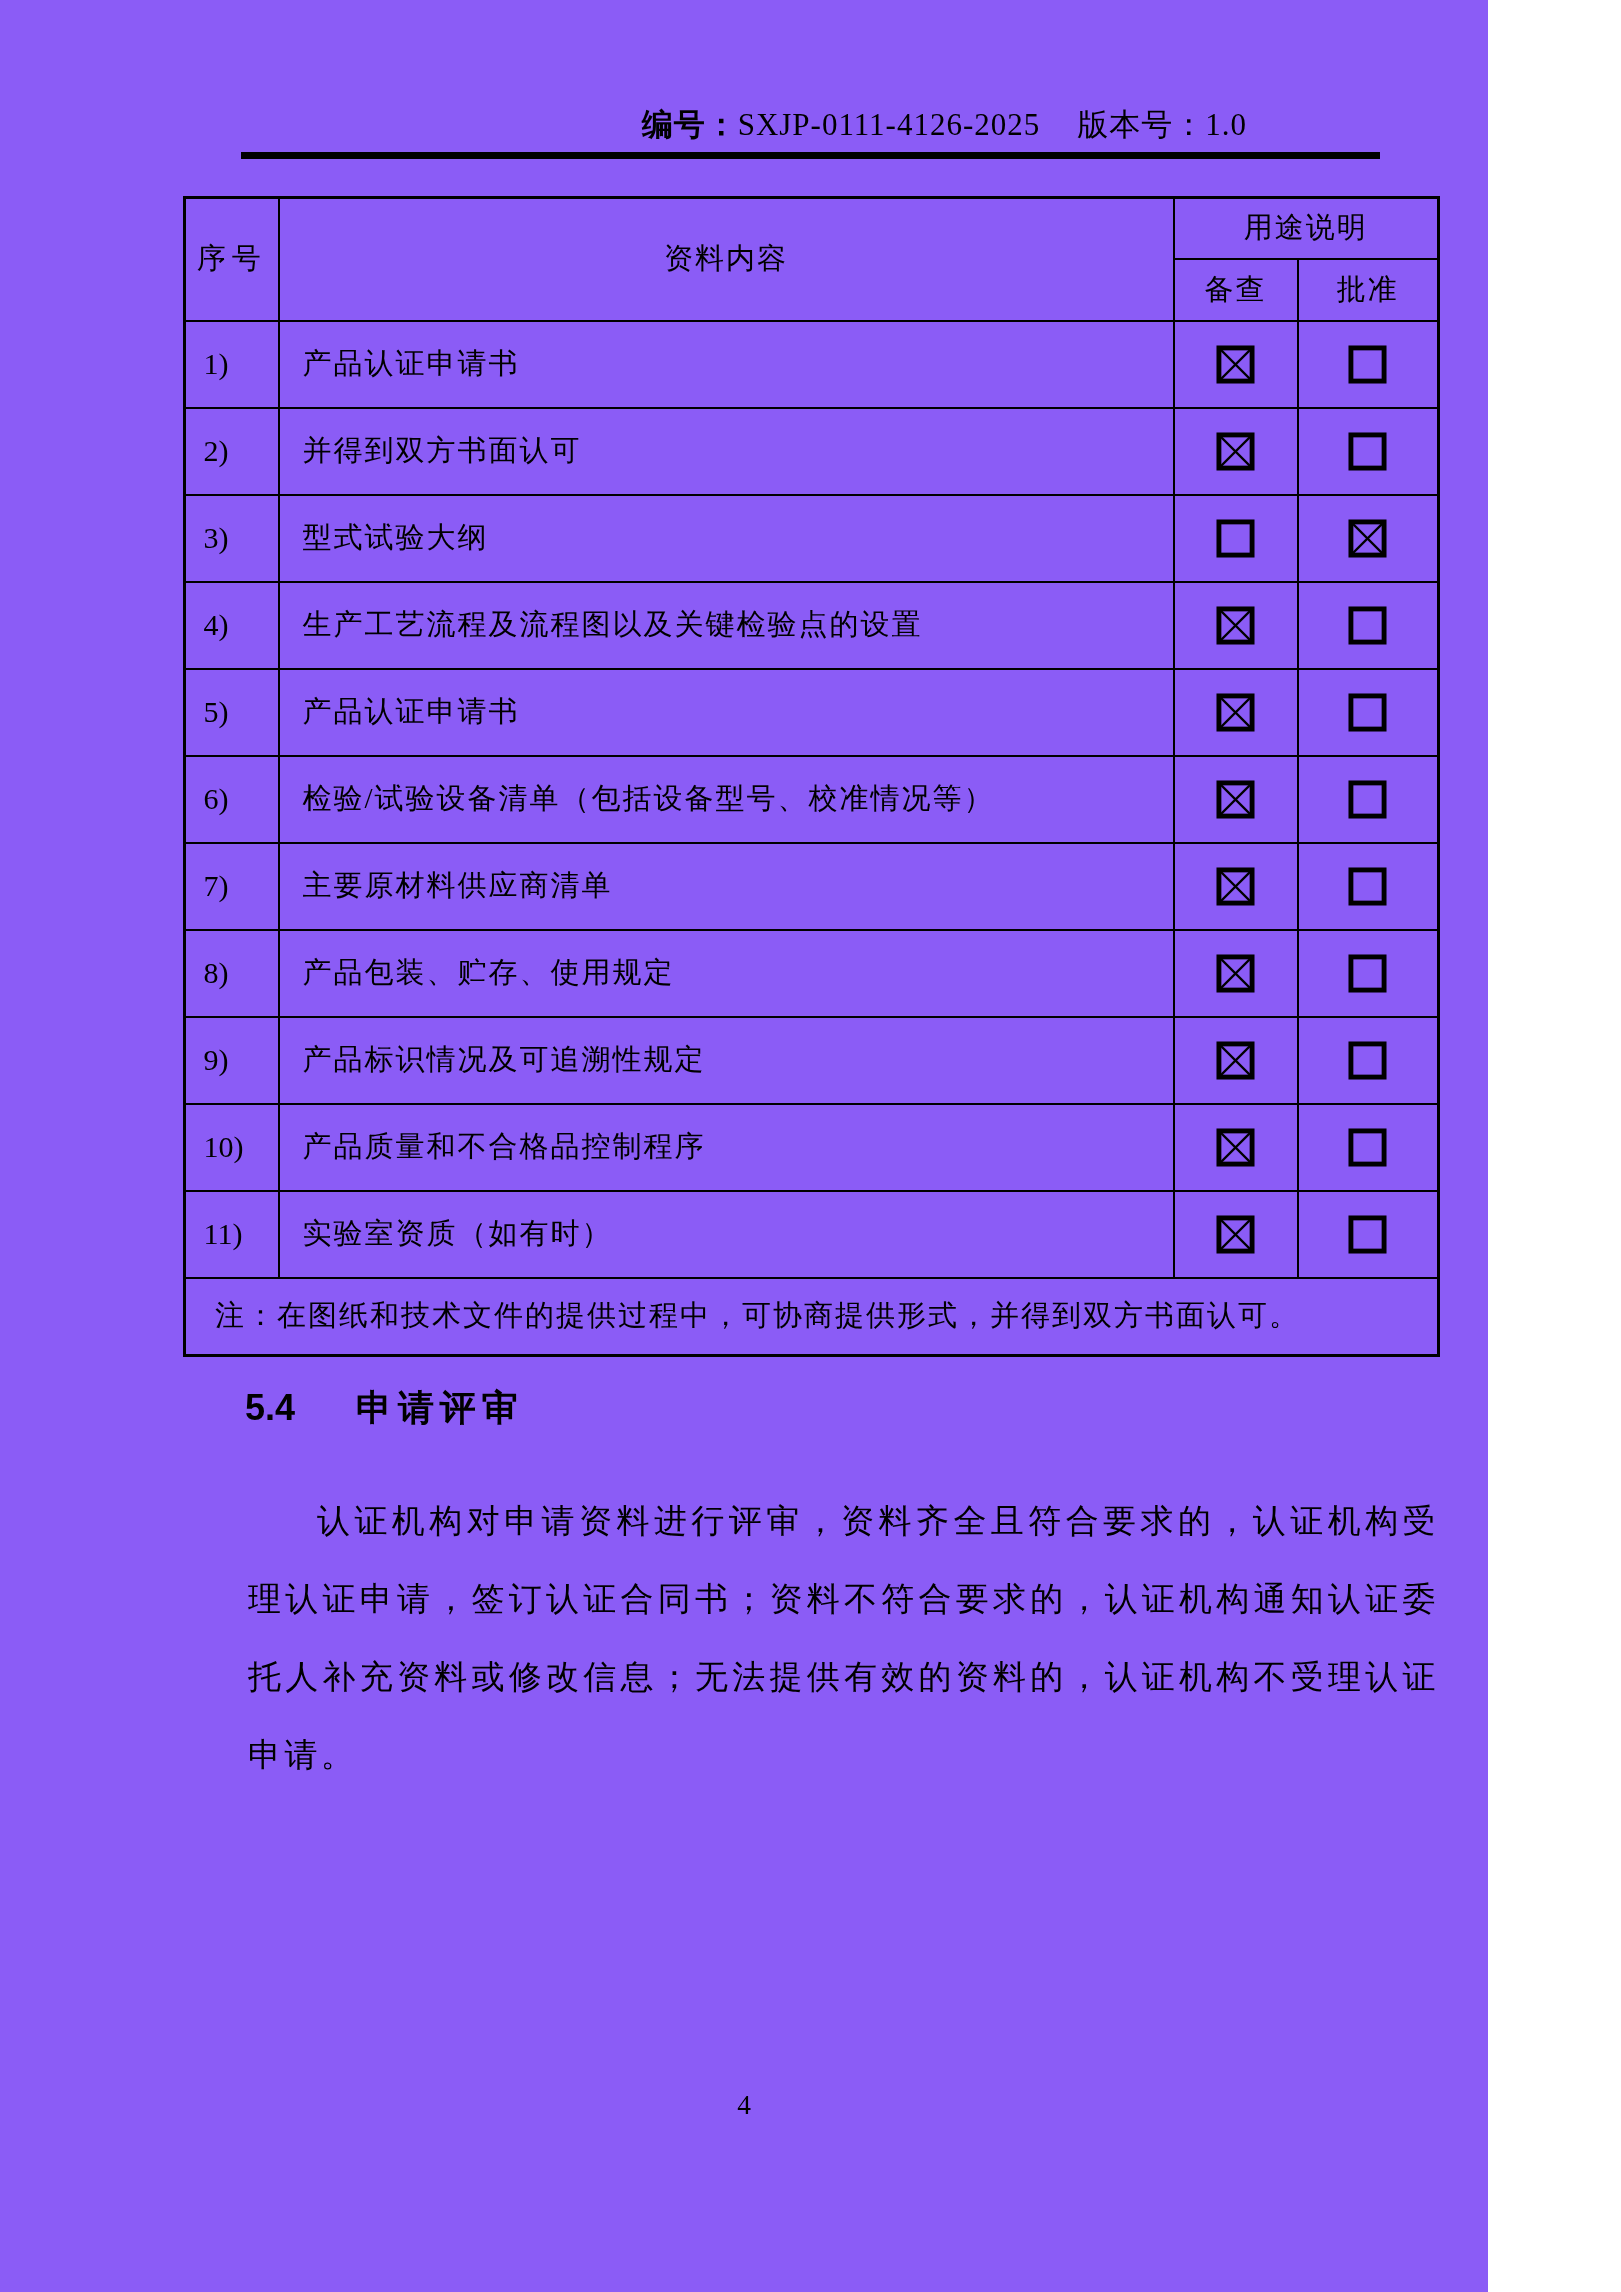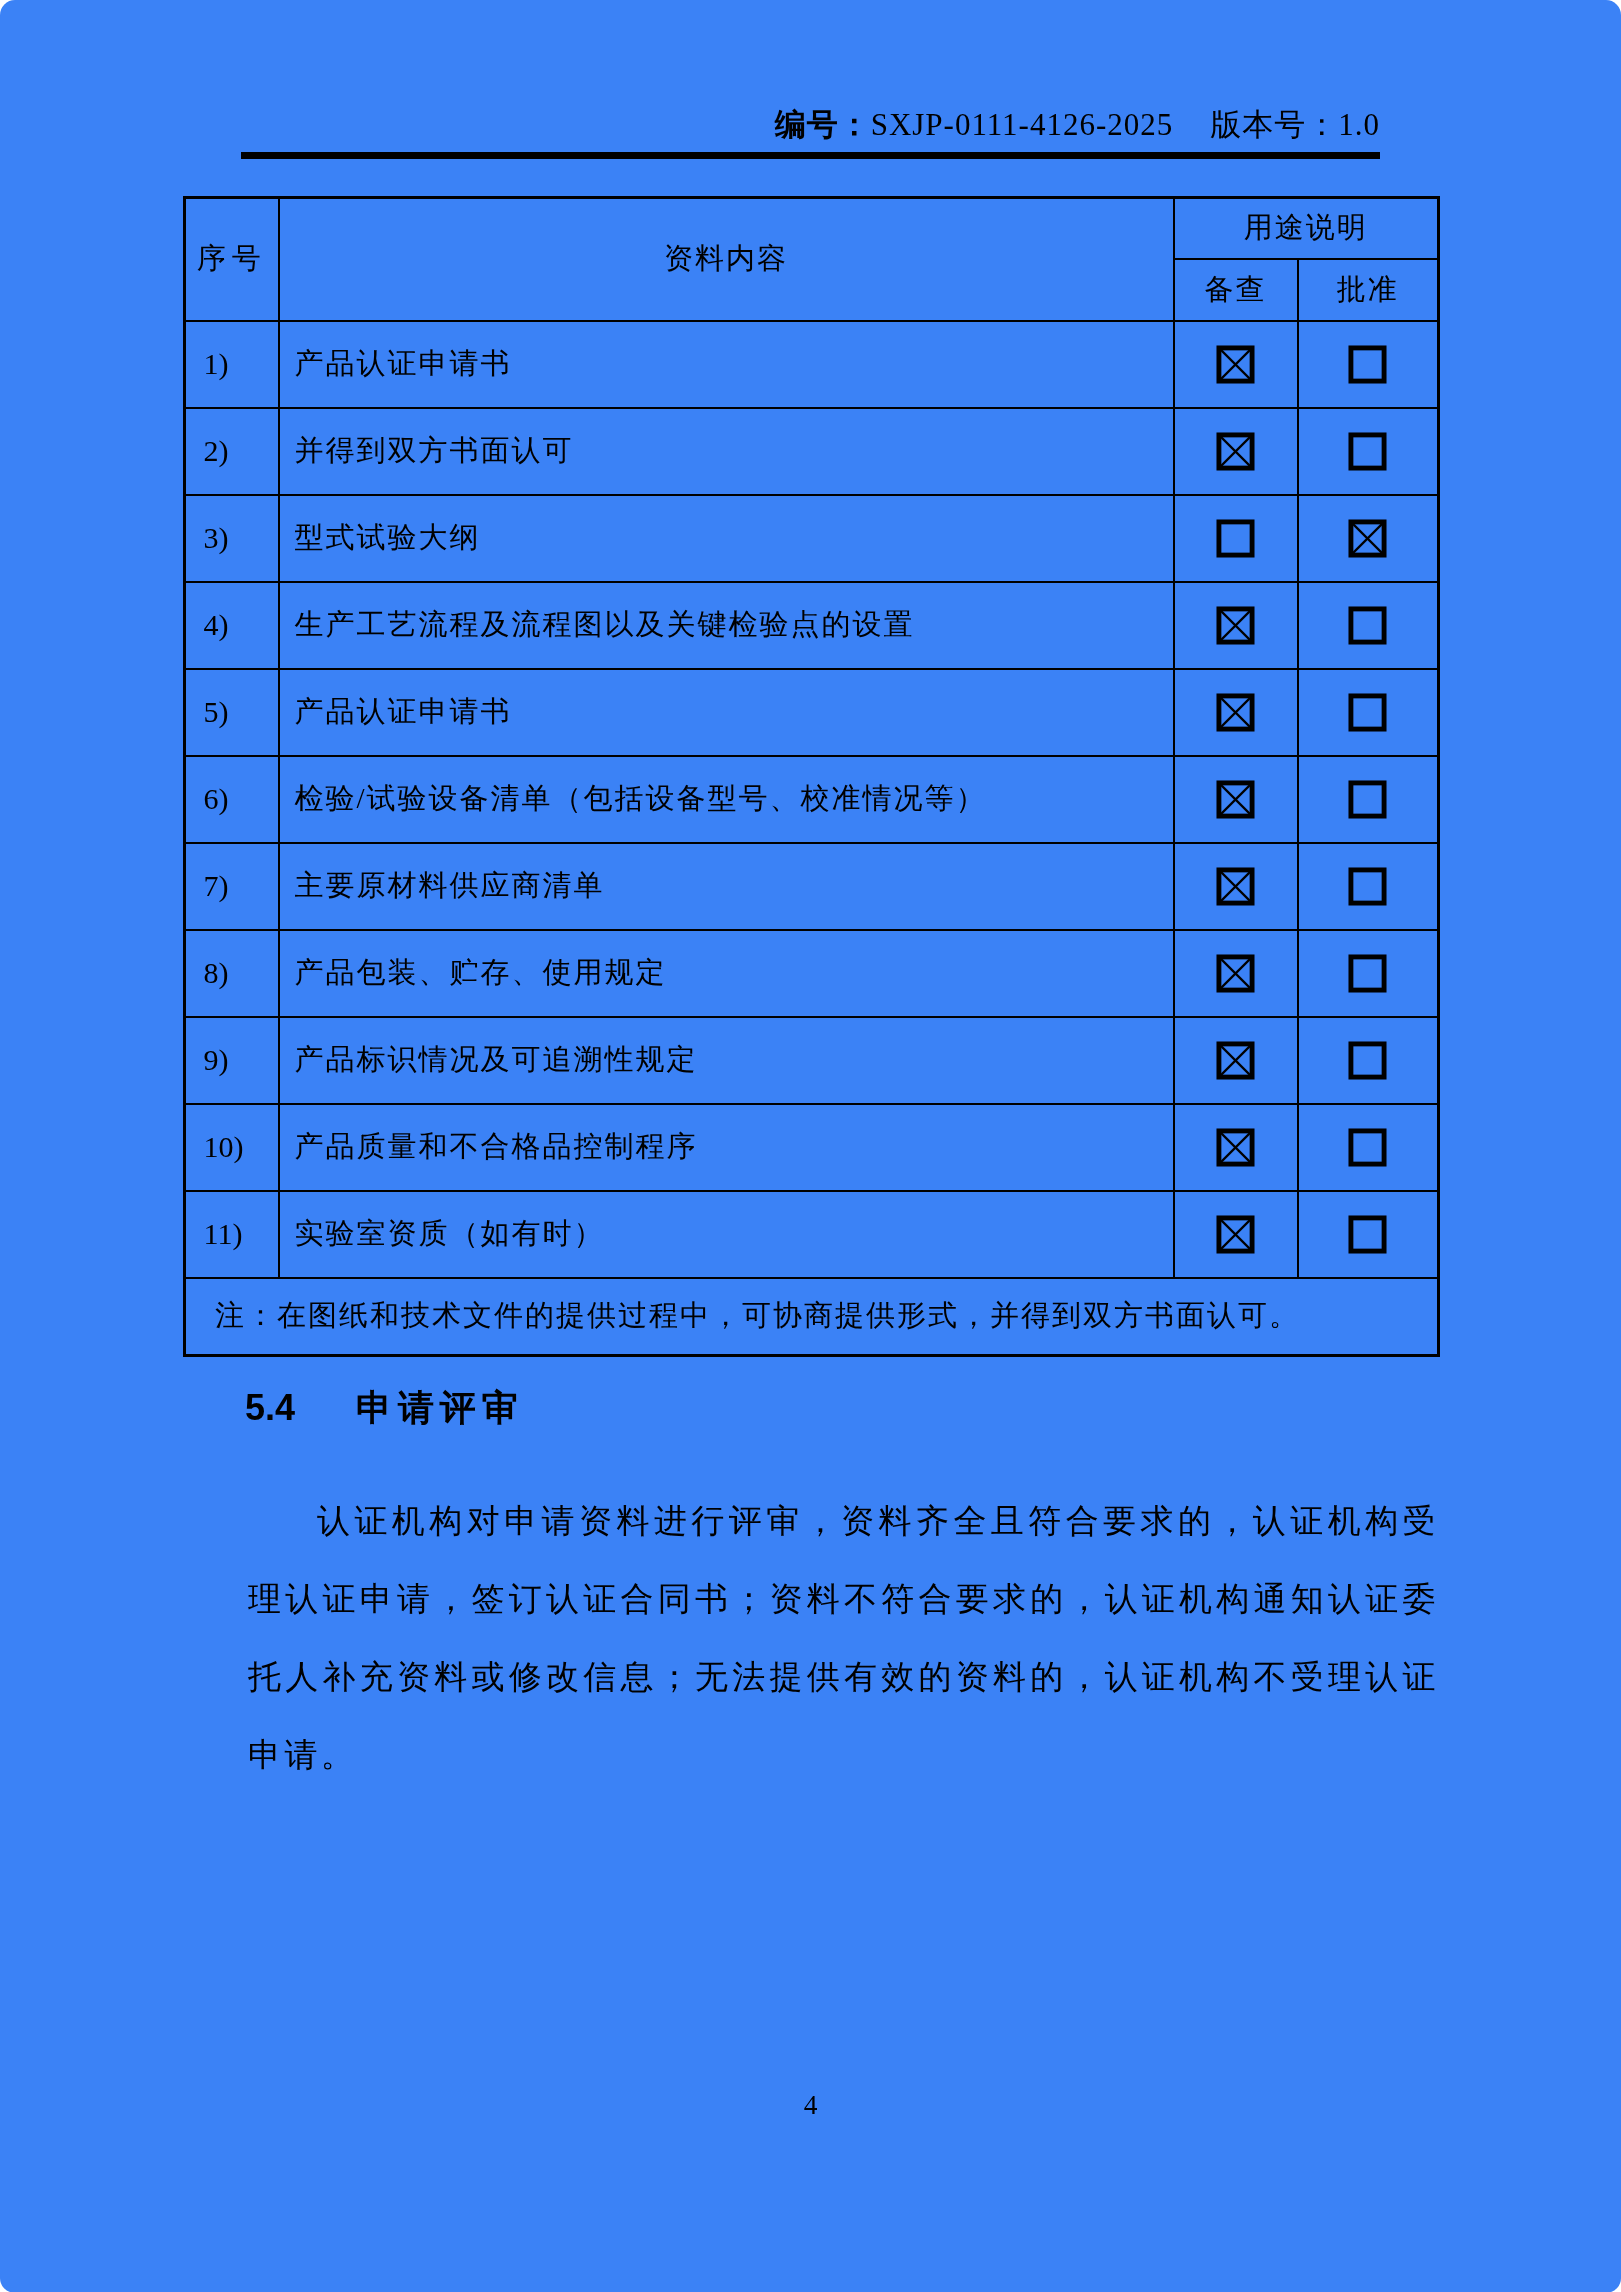--- a/index.html
+++ b/index.html
@@ -1,25 +1,24 @@
 <!DOCTYPE html>
 <html><head>
 <meta charset="utf-8">
 <style>
   * { margin: 0; padding: 0; box-sizing: border-box; }
   html, body { background: #ffffff; }
   .page {
     position: relative;
-    width: 1621px;
+    width: 1488px;
     height: 2293px;
-    background: #3b82f6;
+    background: #8b5cf6;
     font-family: "Liberation Serif", "DejaVu Serif", serif;
     color: #000000;
     overflow: hidden;
-    border-radius: 15px;
   }
 
   
   .doc-header {
     position: absolute;
     top: 104px;
     right: 241px;
     font-size: 31px;
     white-space: nowrap;
     letter-spacing: 1px;
@@ -52,21 +51,21 @@
     border: 2.9px solid #000000;
     font-weight: normal;
     vertical-align: middle;
   }
   table.checklist { border: 3.9px solid #000000; }
   th.h-num    { height: 123px; text-align: center; letter-spacing: 5.9px; }
   th.h-content{ text-align: center; letter-spacing: 2px; }
   th.h-usage  { height: 61px; text-align: center; letter-spacing: 2px; }
   th.h-sub    { height: 62px; text-align: center; letter-spacing: 2px; }
   td.c-num    { height: 87px; padding-left: 17.6px; font-size: 30px; }
-  td.c-content{ padding-left: 15px; letter-spacing: 2px; }
+  td.c-content{ padding-left: 23px; letter-spacing: 2px; }
   td.c-check  { text-align: center; }
   td.c-check svg { vertical-align: middle; }
   td.c-note   {
     height: 78px;
     padding-left: 29px;
     letter-spacing: 2px;
     font-size: 29px;
     font-family: Liberation Serif, serif;
   }
 

